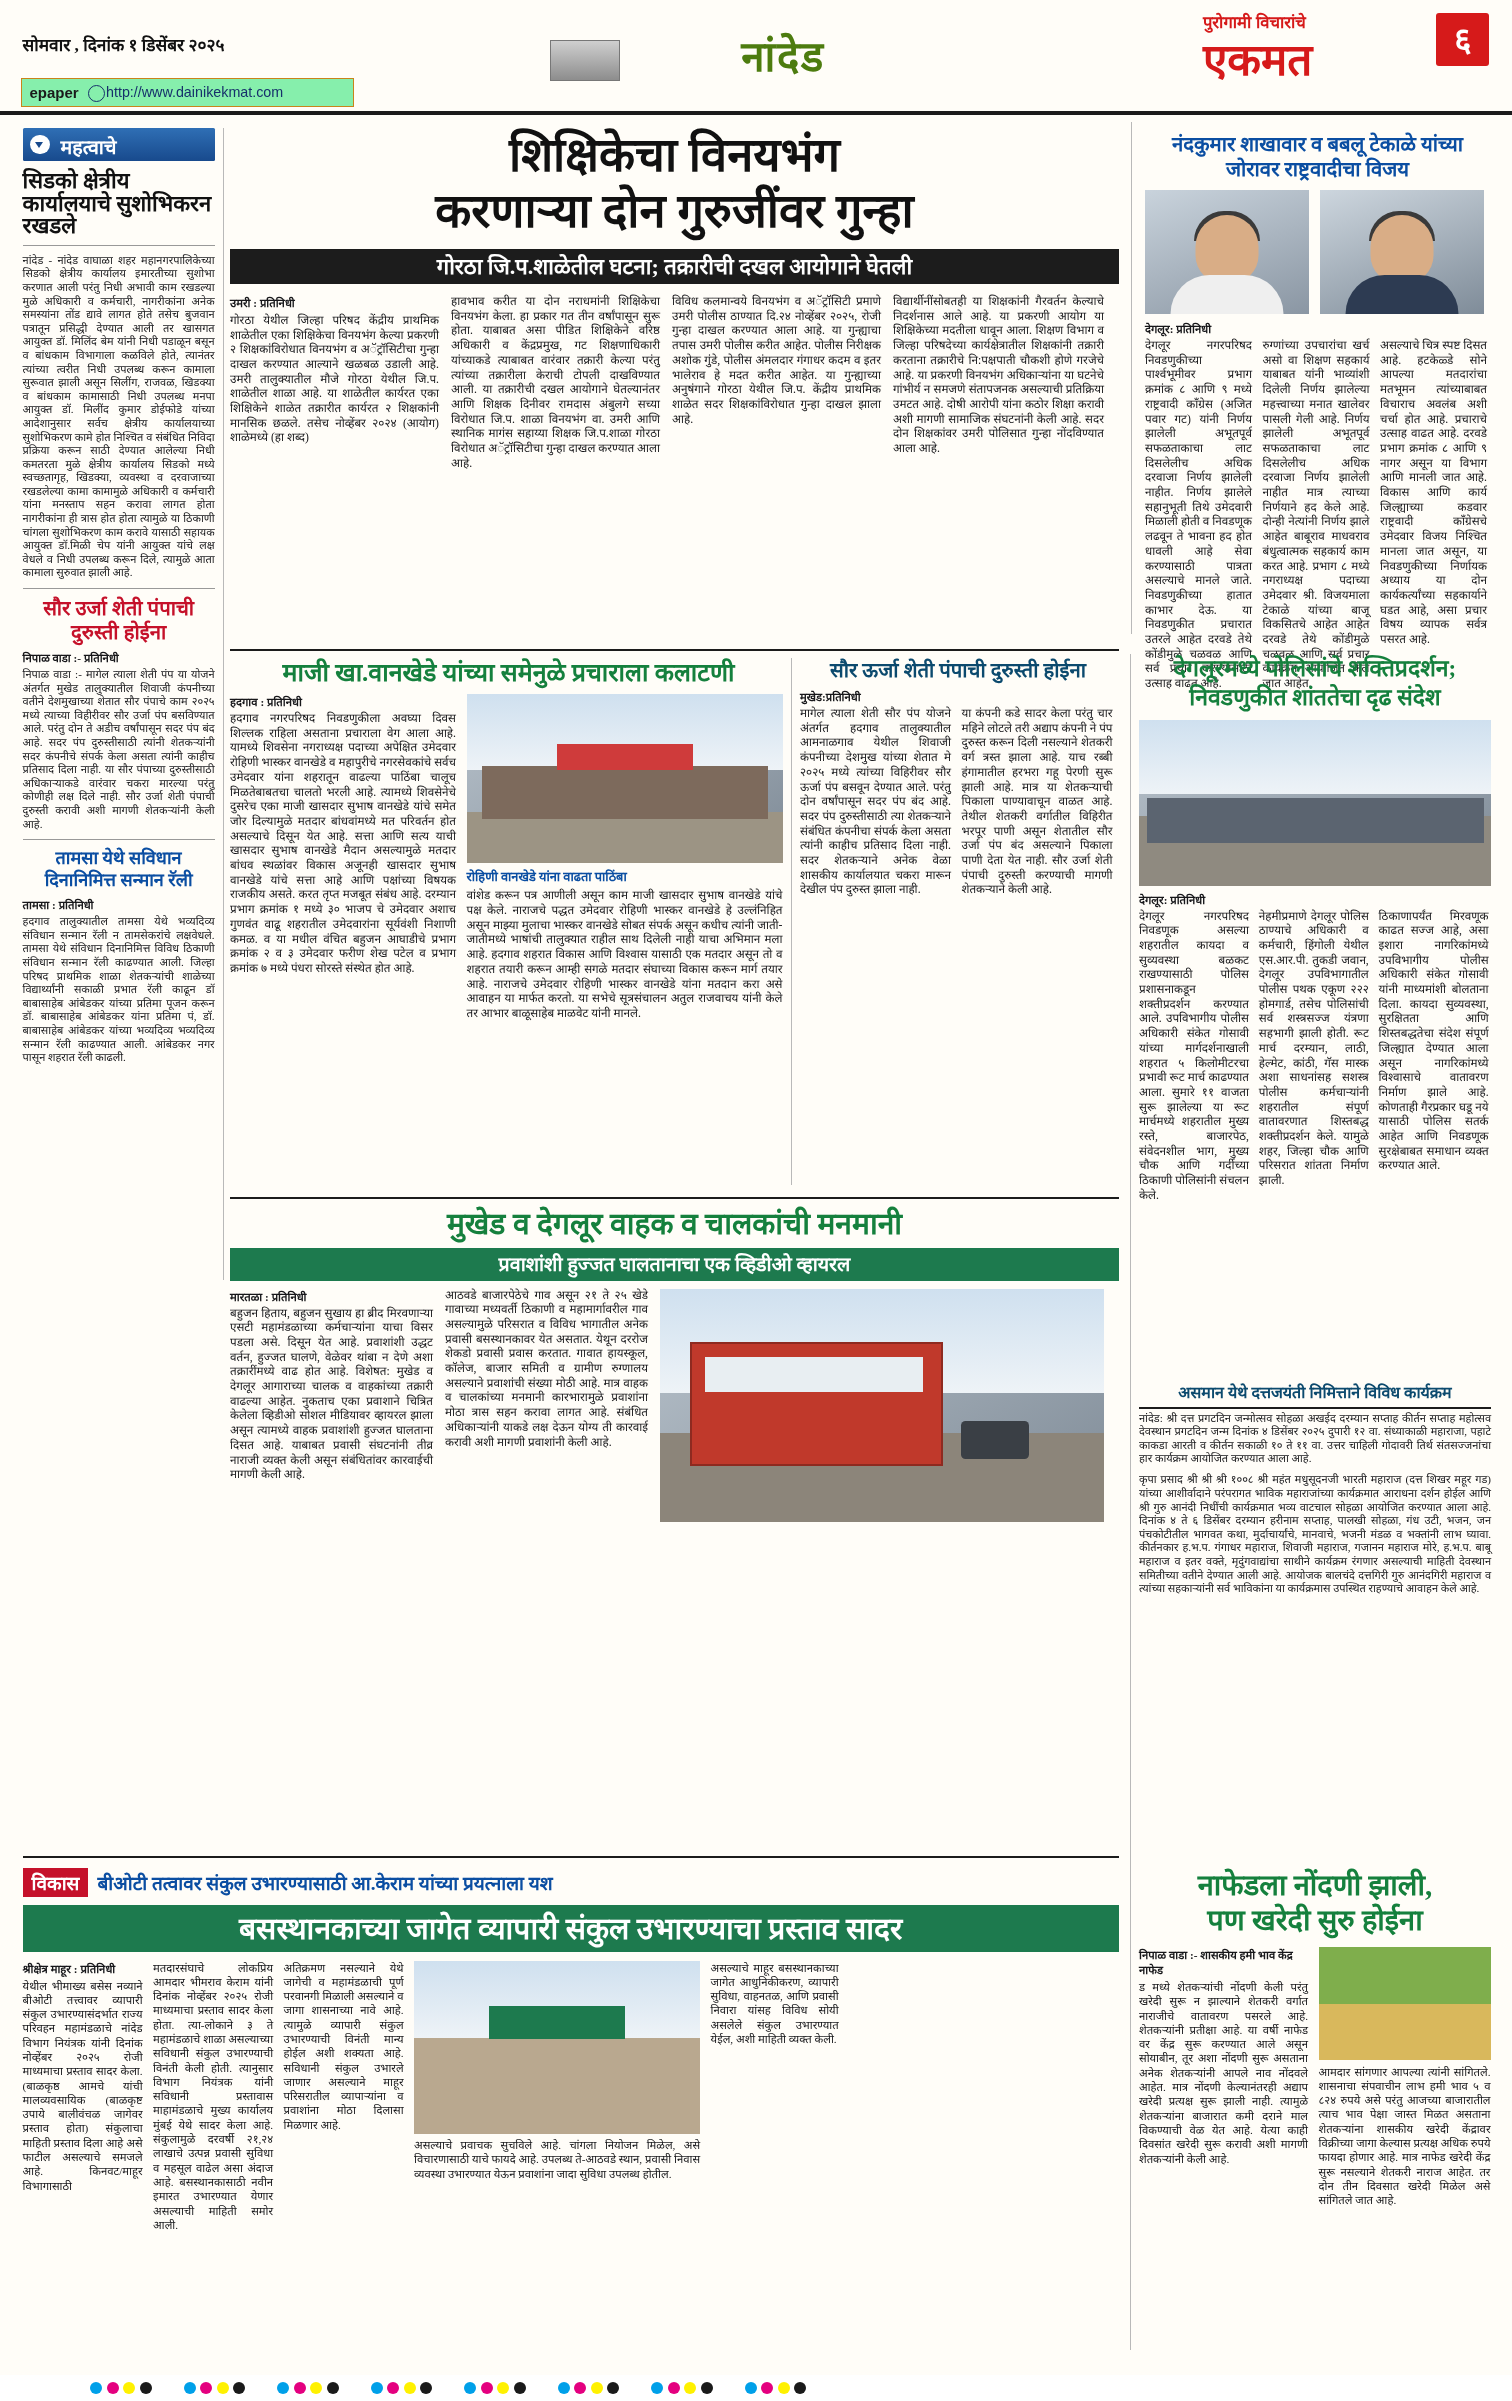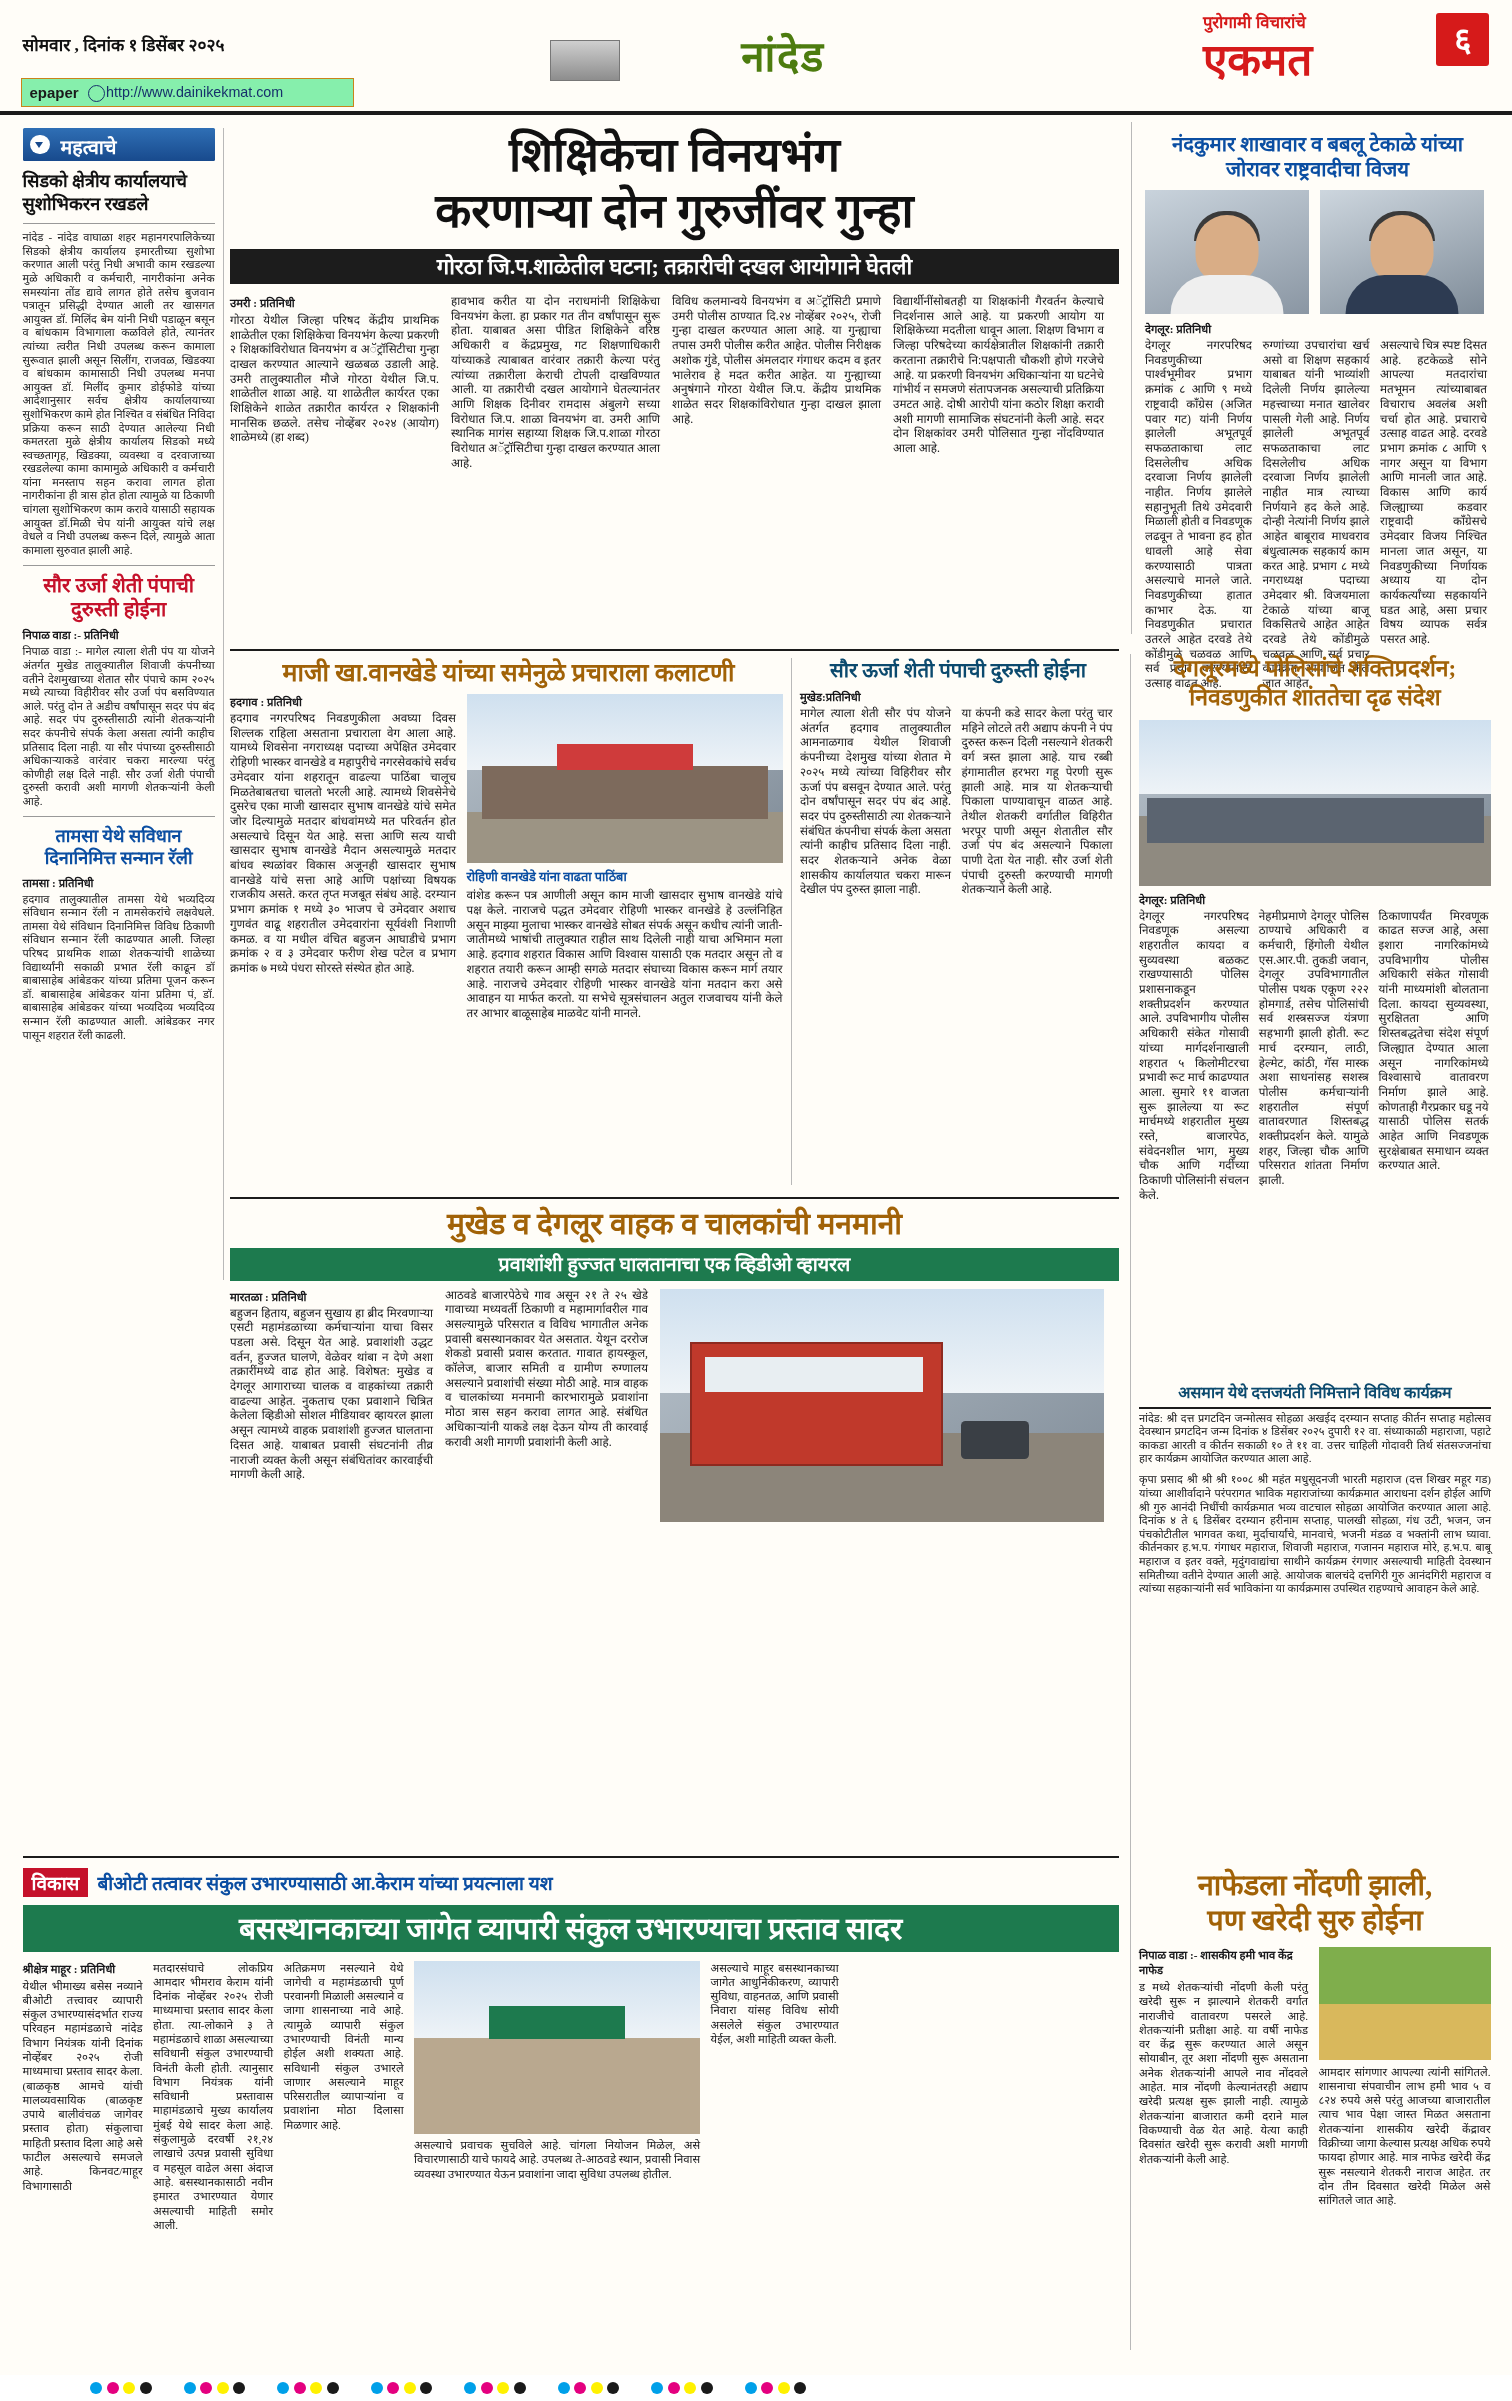--- a/index.html
+++ b/index.html
@@ -29,21 +29,21 @@
   .body-txt{font-family:"Liberation Serif",serif;font-size:11.7px;line-height:14.7px;color:#17171a;text-align:justify;}
   .byline{font-size:11.3px;font-weight:bold;color:#17171a;font-family:"Liberation Serif",serif;}
 
   
   .lcol{position:absolute;left:22.6px;top:128px;width:192px;}
   .mahattvache{width:192px;height:33px;background:linear-gradient(180deg,#2f6fb5,#184a8d);position:relative;border-radius:1.5px;}
   .mahattvache .circ{position:absolute;left:7.5px;top:6.8px;width:19.6px;height:19.6px;border-radius:50%;background:#fff;}
   .mahattvache .circ:after{content:"";position:absolute;left:5.3px;top:6.8px;border-left:4.5px solid transparent;border-right:4.5px solid transparent;border-top:6px solid #184a8d;}
   .mahattvache .t{position:absolute;left:38px;top:5.3px;color:#fff;font-size:19.6px;font-weight:bold;font-family:"Liberation Serif",serif;}
 
-  .lhead{font-size:18px;line-height:22.6px;font-weight:bold;color:#111;font-family:"Liberation Serif",serif;margin-top:9px;}
+  .lhead{font-size:22px;line-height:22.6px;font-weight:bold;color:#111;font-family:"Liberation Serif",serif;margin-top:9px;}
   .hr-d{border-top:0.8px solid #999;margin:7.5px 0;}
 
   .sub-hd{font-family:"Liberation Serif",serif;font-weight:bold;color:#0b4ea2;font-size:20.3px;line-height:24px;}
   .sub-hd.red{color:#c5112a;}
 
   
   .mainhead{position:absolute;left:230px;top:127px;width:889px;}
   .mainhead h1{margin:0;font-family:"Liberation Serif",serif;font-size:47px;line-height:56px;font-weight:bold;color:#111;text-align:center;}
   .subbar{position:absolute;left:230px;top:249px;width:889px;height:35px;background:#1c1c1c;}
   .subbar span{display:block;color:#fff;font-size:22px;font-weight:bold;text-align:center;line-height:35px;font-family:"Liberation Serif",serif;}
@@ -52,21 +52,21 @@
   .rtop{position:absolute;left:1145px;top:132px;width:345px;}
   .rtop .hd{font-family:"Liberation Serif",serif;color:#0b4ea2;font-weight:bold;font-size:20.3px;line-height:25px;text-align:center;}
   .photos{margin-top:7.5px;height:124px;position:relative;}
   .ph{position:absolute;top:0;width:164px;height:124px;background:#9aa7b4;overflow:hidden;}
   .ph.p1{left:0;background:linear-gradient(160deg,#c9d3dc,#8a96a3);}
   .ph.p2{left:175px;background:linear-gradient(160deg,#cdd6de,#7f8c99);}
   .face{position:absolute;left:50%;top:25.6px;transform:translateX(-50%);width:63px;height:69px;border-radius:33px 33px 30px 30px;background:#d9ad86;}
   .hair{position:absolute;left:50%;top:21px;transform:translateX(-50%);width:66px;height:30px;border-radius:33px 33px 0 0;background:#3a3a3a;}
   .shirt{position:absolute;left:50%;bottom:0;transform:translateX(-50%);width:113px;height:39px;border-radius:45px 45px 0 0;background:#efefef;}
   .shirt.d{background:#2d3b52;}
-  .h-red{color:#a16207;font-weight:bold;font-family:"Liberation Serif",serif;}
+  .h-red{color:#15803d;font-weight:bold;font-family:"Liberation Serif",serif;}
   .h-blue{color:#0c4a6e;font-weight:bold;font-family:"Liberation Serif",serif;}
 
   .photo{background:linear-gradient(150deg,#b9c3cc,#7e8a96);position:relative;overflow:hidden;}
   .photo .sky{position:absolute;left:0;top:0;right:0;height:45%;background:linear-gradient(180deg,#cfe0ef,#eef3f7);}
   .photo .ground{position:absolute;left:0;bottom:0;right:0;height:30%;background:#9c9484;}
   .cap{font-family:"Liberation Serif",serif;font-size:9.8px;color:#222;}
 
   
   .colorbar{position:absolute;left:0;bottom:0;width:1512px;height:25.6px;background:#fff;}
   .cbrow{position:absolute;top:6.8px;height:12px;}

